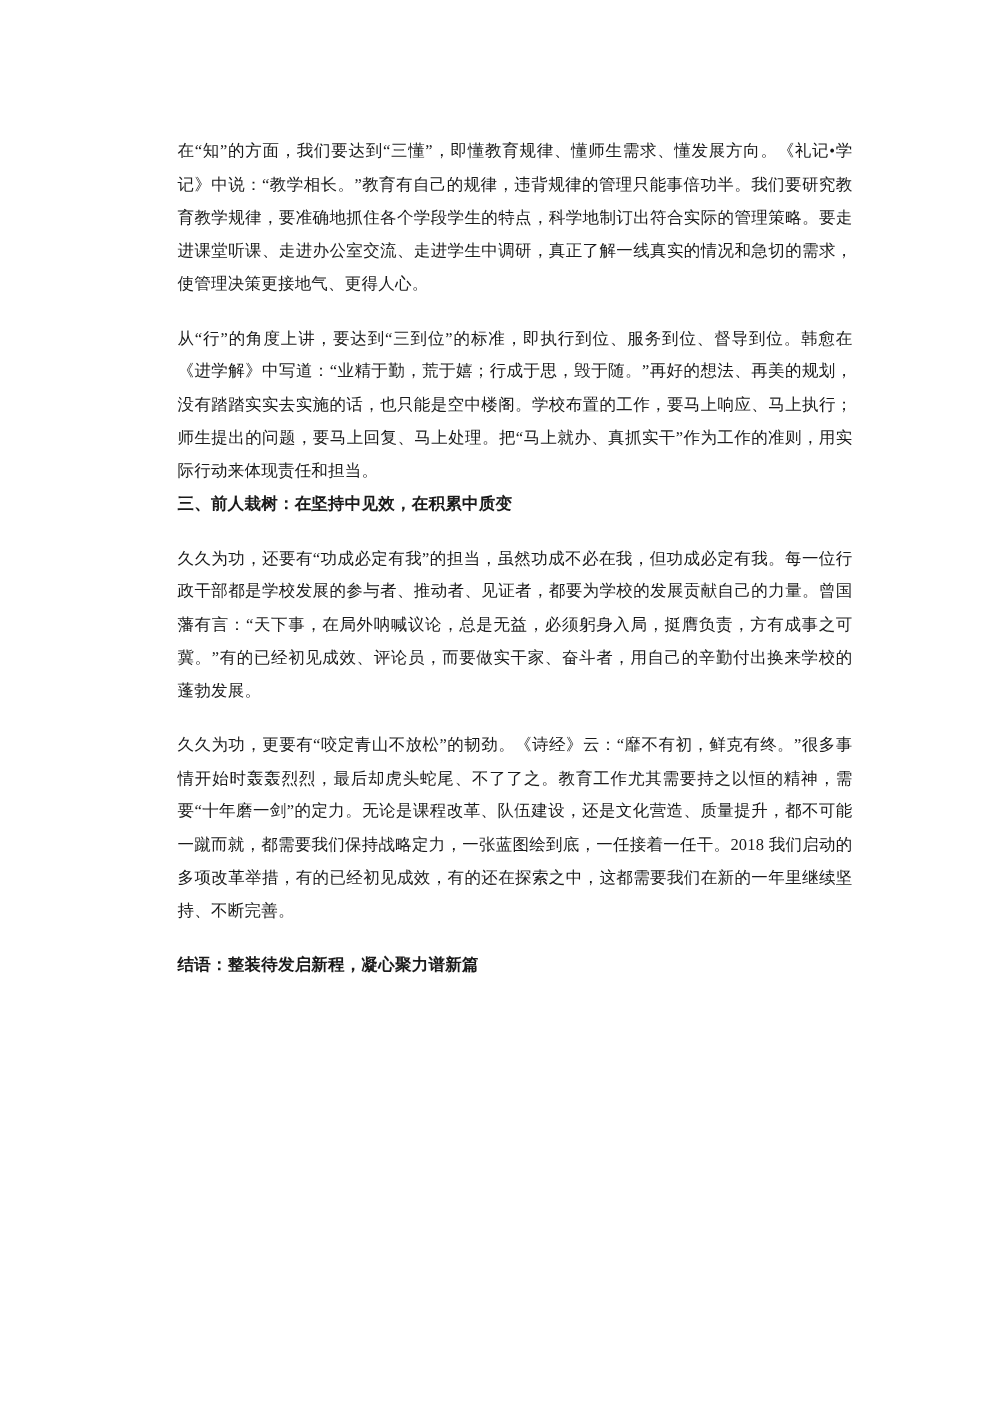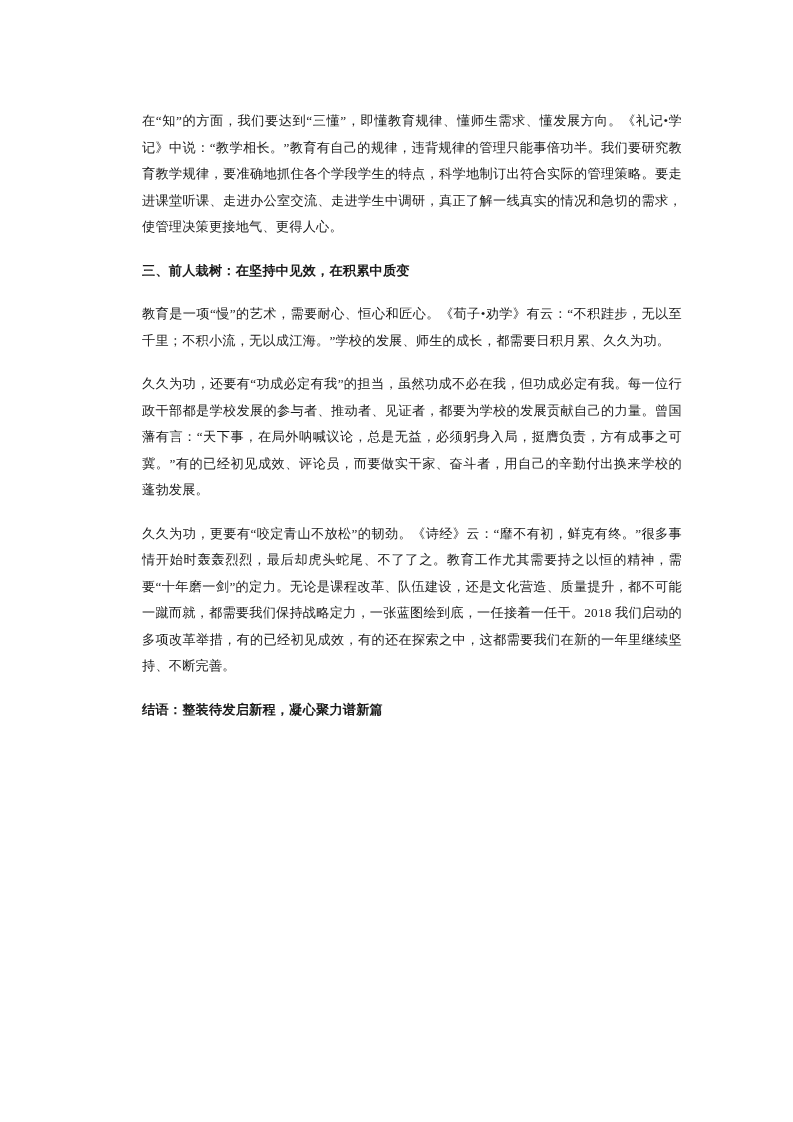--- a/index.html
+++ b/index.html
@@ -46,25 +46,25 @@
   }
 </style>
 </head>
 <body>
 
 <div class="page">
   <div class="doc-body">
 
     <p class="para">在“知”的方面，我们要达到“三懂”，即懂教育规律、懂师生需求、懂发展方向。《礼记•学记》中说：“教学相长。”教育有自己的规律，违背规律的管理只能事倍功半。我们要研究教育教学规律，要准确地抓住各个学段学生的特点，科学地制订出符合实际的管理策略。要走进课堂听课、走进办公室交流、走进学生中调研，真正了解一线真实的情况和急切的需求，使管理决策更接地气、更得人心。</p>
 
+    <p class="para tight">从“行”的角度上讲，要达到“三到位”的标准，即执行到位、服务到位、督导到位。韩愈在《进学解》中写道：“业精于勤，荒于嬉；行成于思，毁于随。”再好的想法、再美的规划，没有踏踏实实去实施的话，也只能是空中楼阁。学校布置的工作，要马上响应、马上执行；师生提出的问题，要马上回复、马上处理。把“马上就办、真抓实干”作为工作的准则，用实际行动来体现责任和担当。</p>
 
 
     <p class="heading">三、前人栽树：在坚持中见效，在积累中质变</p>
 
-    <p class="para">教育是一项“慢”的艺术，需要耐心、恒心和匠心。《荀子•劝学》有云：“不积跬步，无以至千里；不积小流，无以成江海。”学校的发展、师生的成长，都需要日积月累、久久为功。</p>
 
 
     <p class="para">久久为功，还要有“功成必定有我”的担当，虽然功成不必在我，但功成必定有我。每一位行政干部都是学校发展的参与者、推动者、见证者，都要为学校的发展贡献自己的力量。曾国藩有言：“天下事，在局外呐喊议论，总是无益，必须躬身入局，挺膺负责，方有成事之可冀。”有的已经初见成效、评论员，而要做实干家、奋斗者，用自己的辛勤付出换来学校的蓬勃发展。</p>
 
     <p class="para">久久为功，更要有“咬定青山不放松”的韧劲。《诗经》云：“靡不有初，鲜克有终。”很多事情开始时轰轰烈烈，最后却虎头蛇尾、不了了之。教育工作尤其需要持之以恒的精神，需要“十年磨一剑”的定力。无论是课程改革、队伍建设，还是文化营造、质量提升，都不可能一蹴而就，都需要我们保持战略定力，一张蓝图绘到底，一任接着一任干。2018 我们启动的多项改革举措，有的已经初见成效，有的还在探索之中，这都需要我们在新的一年里继续坚持、不断完善。</p>
 
     <p class="closing">结语：整装待发启新程，凝心聚力谱新篇</p>
 
   </div>
 </div>

